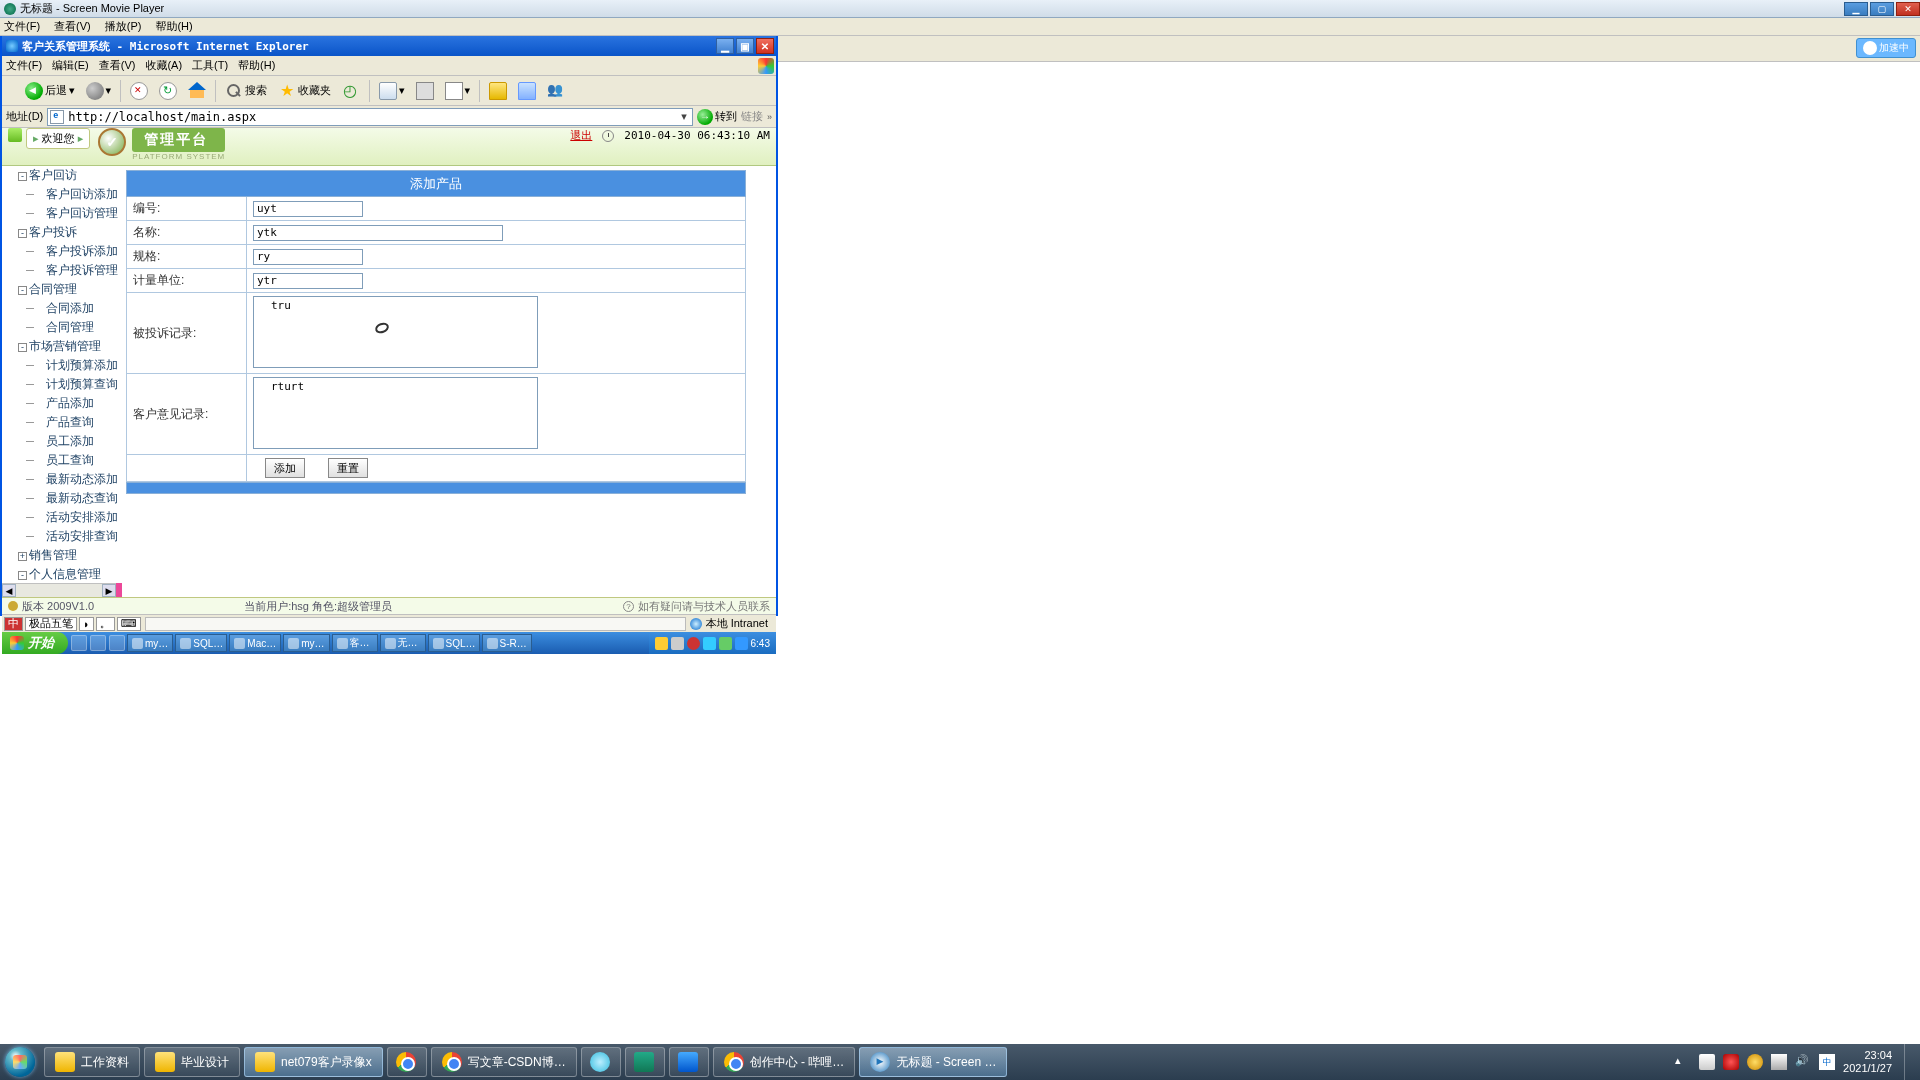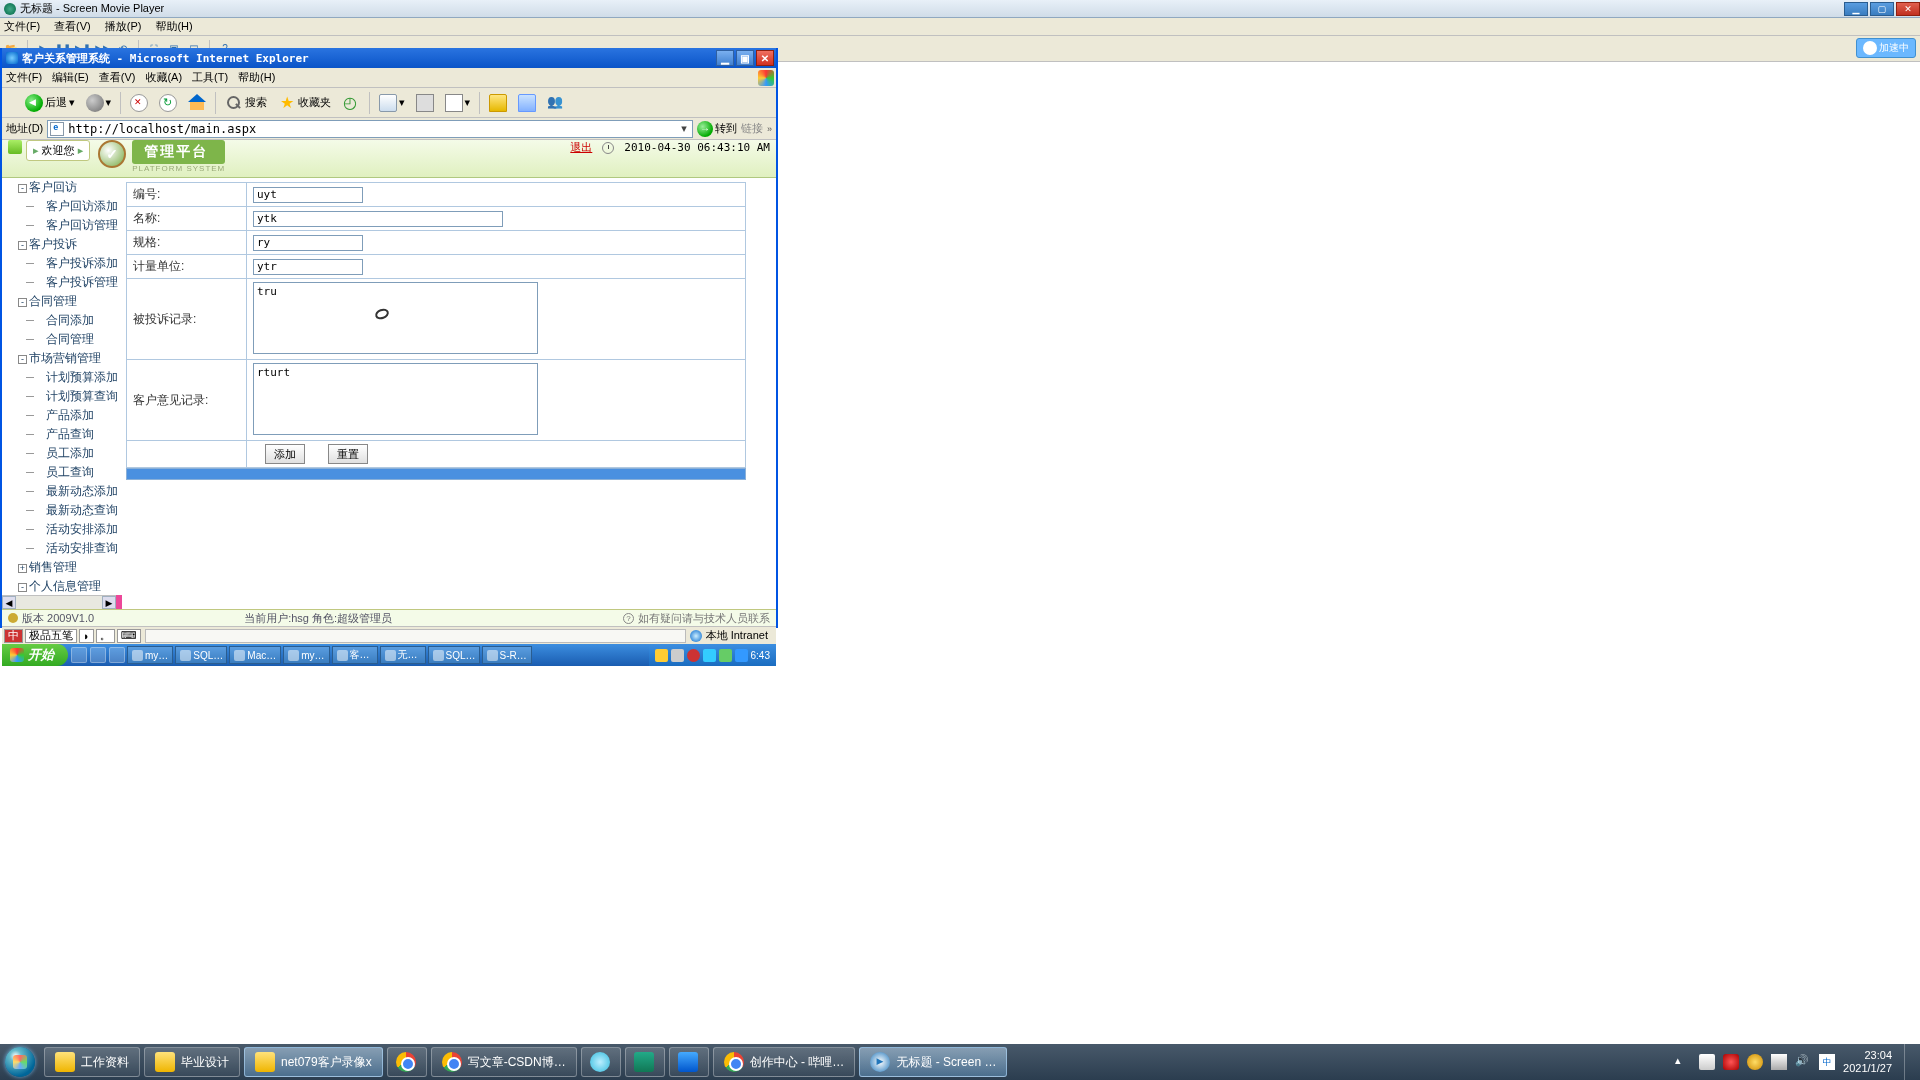--- a/index.html
+++ b/index.html
@@ -16,21 +16,21 @@
 .player-menubar { height: 18px; background: #ece9d8; border-bottom: 1px solid #c0c0c0; display: flex; align-items: center; padding-left: 4px; gap: 14px; }
 .player-menubar span { font-size: 11px; color: #000; cursor: default; }
 
 .player-toolbar { height: 26px; background: #ece9d8; border-bottom: 1px solid #c0c0c0; display: flex; align-items: center; padding-left: 4px; gap: 4px; position: relative; }
 .tb-btn { width: 16px; height: 16px; display: inline-flex; align-items: center; justify-content: center; color: #3070b0; font-size: 10px; }
 .tb-sep { width: 1px; height: 18px; background: #c0c0c0; margin: 0 3px; }
 .player-toolbar .right-indicator { position: absolute; right: 4px; top: 2px; height: 20px; display: flex; align-items: center; gap: 2px; background: #6bb8ff; border: 1px solid #4090d0; border-radius: 3px; padding: 0 6px; color:#fff; font-size:10px; }
 .player-toolbar .right-indicator .cloud { width:14px; height:14px; background:#fff; border-radius:50%; }
 
 
-.ie-window { position: absolute; left: 0; top: 48px; width: 778px; height: 580px; border: 2px solid #0054e3; border-top: none; background: #f97316; }
+.ie-window { position: absolute; left: 0; top: 36px; width: 778px; height: 580px; border: 2px solid #0054e3; border-top: none; background: #f97316; }
 .ie-titlebar { height: 20px; background: linear-gradient(#2a74e0, #0a54c8); display: flex; align-items: center; color: #fff; padding-left: 4px; font-size: 11px; font-weight: bold; }
 .ie-titlebar .ie-icon { width: 12px; height: 12px; background: radial-gradient(#7cf,#06c); border-radius: 2px; margin-right: 4px; }
 .ie-titlebar .ie-controls { margin-left: auto; display: flex; margin-right: 2px; }
 .ie-titlebar .ie-btn { width: 18px; height: 16px; background: linear-gradient(#7ab0f0,#4080d0); border: 1px solid #3060a0; margin-left: 2px; display:flex; align-items:center; justify-content:center; color:#fff; font-size:10px; }
 .ie-titlebar .ie-btn.close { background: linear-gradient(#f07060,#d03020); border-color:#902010; }
 
 .ie-menubar { height: 20px; background: #ece9d8; display: flex; align-items: center; padding-left: 4px; gap: 10px; border-bottom: 1px solid #c0c0c0; position: relative; }
 .ie-menubar span { font-size: 11px; }
 .ie-menubar .winlogo { position: absolute; right: 2px; width: 16px; height: 16px; background: conic-gradient(#f33, #3c3, #39f, #fc3, #f33); border-radius: 3px; }
 
@@ -112,21 +112,21 @@
 .main-panel::-webkit-scrollbar { width: 14px; height:14px; }
 .main-panel::-webkit-scrollbar-thumb { background: #c8d8e8; border: 1px solid #a0b0c0; }
 .main-panel::-webkit-scrollbar-track { background: #ece9d8; }
 .form-table { width: 620px; border-collapse: collapse; }
 .form-table th.header { background: #4a90e0; color: #fff; text-align: center; height: 26px; font-size: 13px; font-weight: normal; border: 1px solid #8ab0d8; }
 .form-table td { border: 1px solid #b0c8e0; padding: 3px 6px; vertical-align: middle; color: #fff; }
 .form-table td.label { width: 120px; background: #fff; font-size: 12px; color: #333; }
 .form-table td.field { background: #fff; }
 .form-table input[type=text] { width: 110px; height: 16px; border: 1px solid #7f9db9; font-size: 11px; padding: 1px 3px; font-family: "SimSun", monospace; }
 .form-table input.wide { width: 250px; }
-.form-table textarea { width: 285px; height: 72px; border: 1px solid #7f9db9; font-size: 11px; padding: 2px 3px; font-family: "SimSun", monospace; resize: none; overflow-y:scroll; }
+.form-table textarea { width: 285px; height: 72px; border: 1px solid #7f9db9; font-size: 11px; padding: 2px 17px; font-family: "SimSun", monospace; resize: none; overflow-y:scroll; }
 .form-table .btn-row { text-align: left; }
 .form-btn { height: 20px; padding: 0 8px; font-size: 11px; border: 1px solid #888; background: linear-gradient(#fff,#e0e0e0); cursor: pointer; margin-right: 8px; margin-left: 12px; text-align: center; }
 .bottom-blue { height: 12px; background: #4a90e0; border:1px solid #8ab0d8; }
 
 .cursor-ring { position:absolute; width:14px; height:10px; border:2px solid #333; border-radius:50%; transform:rotate(-20deg); pointer-events:none; }
 
 
 .app-footer { height: 17px; background: #f4fbe8; border-top: 1px solid #c0c880; display: flex; align-items: center; font-size: 11px; padding: 0 6px; color: #556; }
 .app-footer .ver-ico { width:10px; height:10px; background:#ca3; border-radius:50%; margin-right:4px; }
 .app-footer .center { margin-left: 150px; }
@@ -344,20 +344,23 @@
         <div class="tree-hscroll">
           <div class="hbtn">◀</div>
           <div class="htrack"></div>
           <div class="hbtn">▶</div>
         </div>
       </div>
 
       <div class="main-panel">
         <table class="form-table">
           <tbody>
+              <tr>
+                <th class="header" colspan="2">添加产品</th>
+              </tr>
           <tr>
             <td class="label">编号:</td>
             <td class="field"><input type="text" value="uyt" style=""></td>
           </tr>
           <tr>
             <td class="label">名称:</td>
             <td class="field"><input type="text" class="wide" value="ytk" style=""></td>
           </tr>
           <tr>
             <td class="label">规格:</td>

